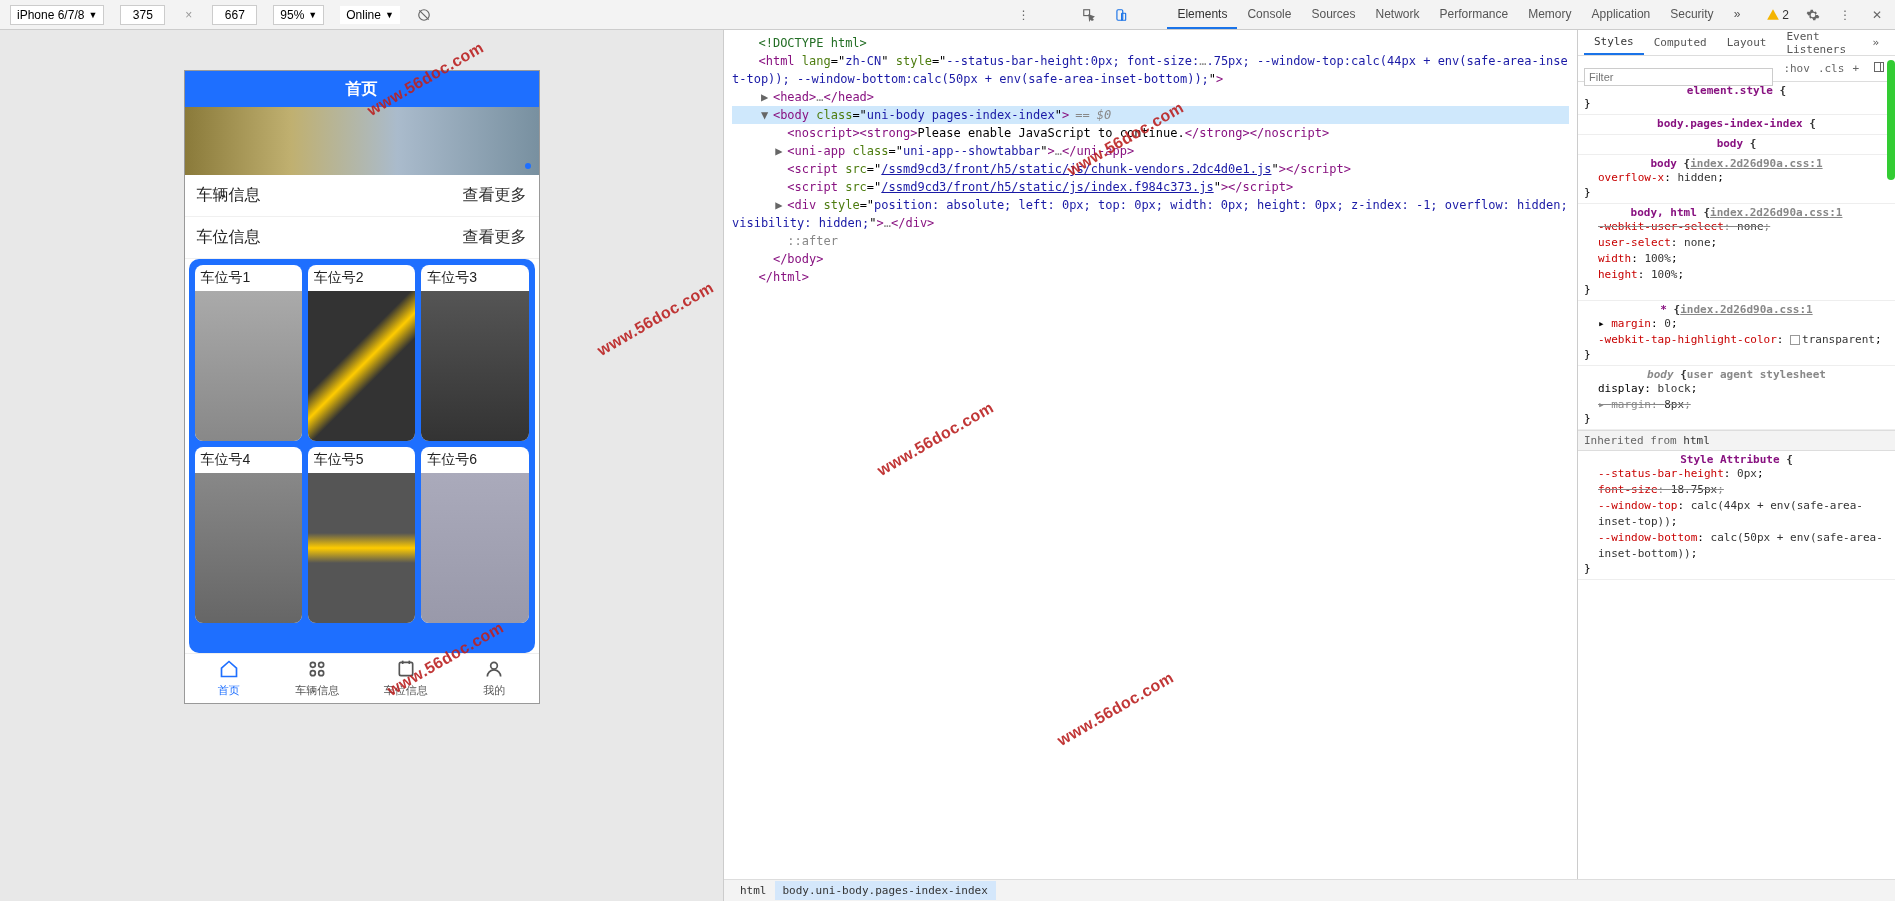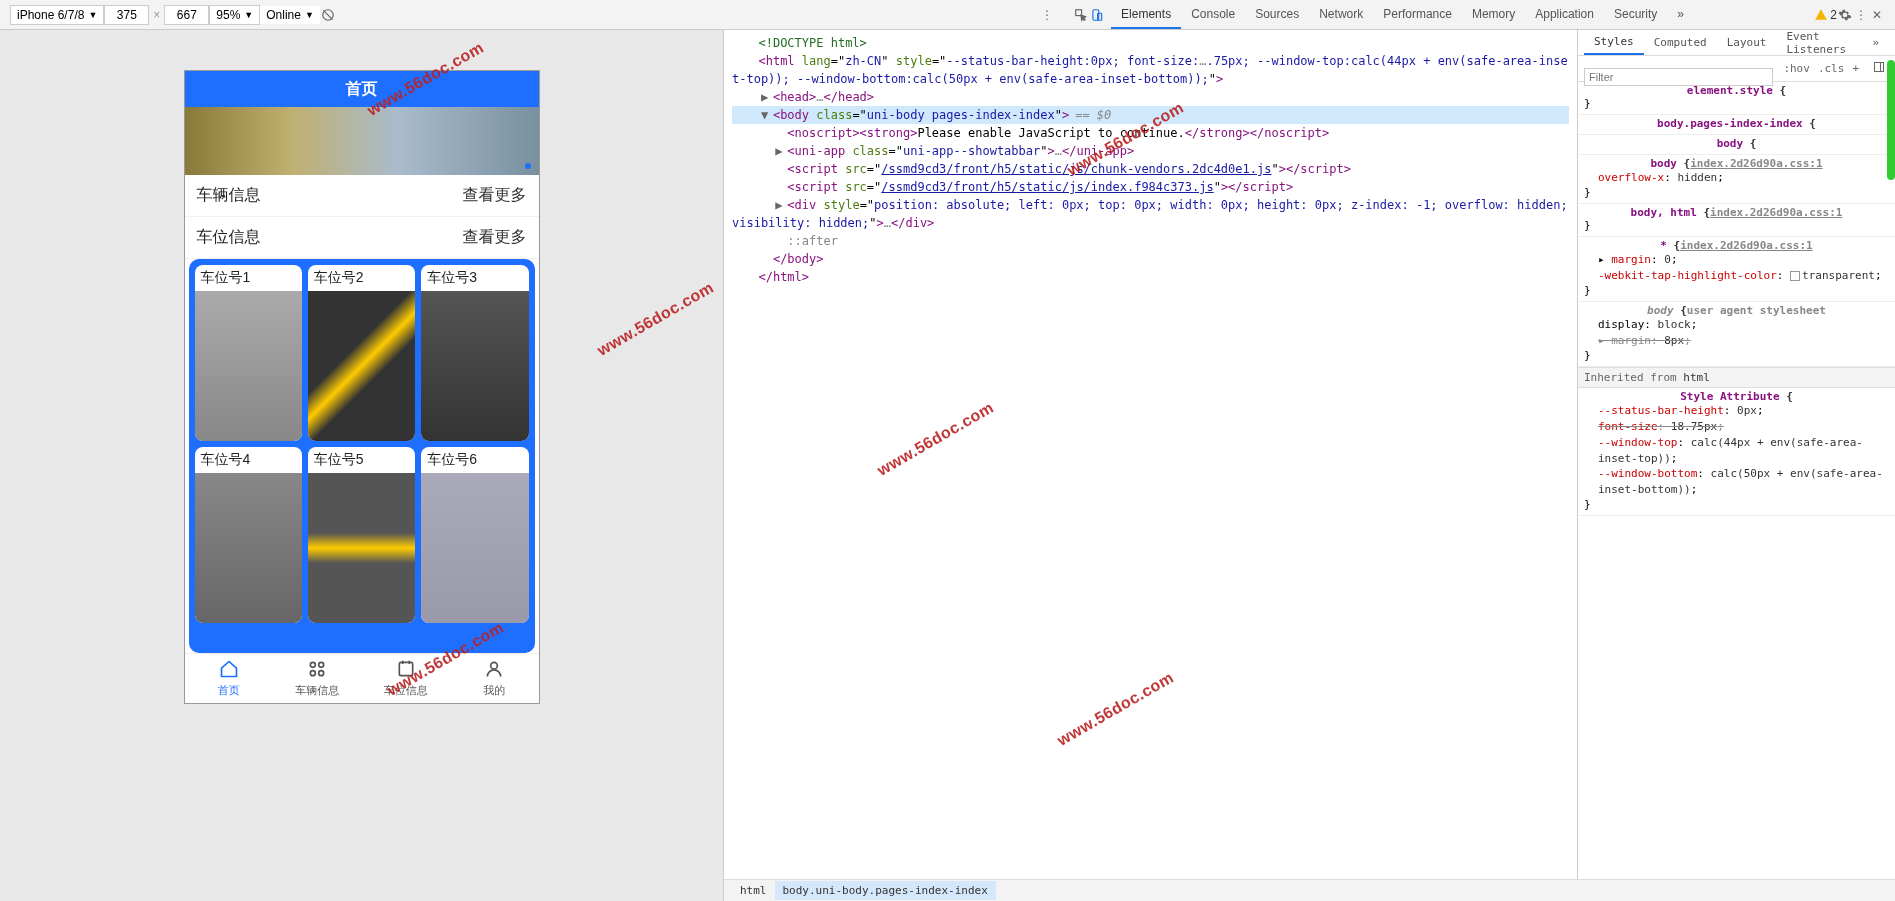--- a/index.html
+++ b/index.html
@@ -1,20 +1,20 @@
 <!DOCTYPE html>
 <html><head>
 <meta charset="utf-8">
 <style>
 * { margin: 0; padding: 0; box-sizing: border-box; }
 body { font-family: Helvetica, Arial, sans-serif; font-size: 12px; background: #fff; overflow: hidden; }
 .app { display: flex; flex-direction: column; height: 901px; width: 1895px; }
 
 
-.top-toolbar { height: 30px; background: #f3f3f3; border-bottom: 1px solid #ccc; display: flex; align-items: center; padding: 0 10px; gap: 0; }
+.top-toolbar { height: 30px; background: #f3f3f3; border-bottom: 1px solid #ccc; display: flex; align-items: center; padding: 0 10px; gap: 16px; }
 .tb-spacer { flex: 1; }
 .tb-select { font-size: 12px; padding: 2px 6px; border: 1px solid #ccc; background: #fff; display: flex; align-items: center; gap: 4px; }
 .tb-input { width: 45px; font-size: 12px; padding: 2px; border: 1px solid #ccc; text-align: center; }
 .tb-sep { color: #999; margin: 0 4px; }
 .tb-icon { width: 16px; height: 16px; display: inline-flex; align-items: center; justify-content: center; color: #666; cursor: pointer; }
 .tb-icon svg { width: 14px; height: 14px; }
 .warn-badge { display: flex; align-items: center; gap: 2px; color: #333; }
 .warn-badge svg { width: 14px; height: 14px; fill: #f4b400; }
 
 
@@ -326,20 +326,26 @@
                 <div class="props">
                   <div class="prop "><span class="pn">overflow-x</span>: <span class="pv">hidden</span>;</div>
                 </div>
                 <div>}</div>
               </div>
               <div class="rule">
                 <div class="rule-head">
                   <span><span class="selector">body, html</span> {</span>
                   <span class="src u">index.2d26d90a.css:1</span>
                 </div>
+                <div class="props">
+                  <div class="prop strike"><span class="pn">-webkit-user-select</span>: <span class="pv">none</span>;</div>
+                  <div class="prop "><span class="pn">user-select</span>: <span class="pv">none</span>;</div>
+                  <div class="prop "><span class="pn">width</span>: <span class="pv">100%</span>;</div>
+                  <div class="prop "><span class="pn">height</span>: <span class="pv">100%</span>;</div>
+                </div>
                 <div>}</div>
               </div>
               <div class="rule">
                 <div class="rule-head">
                   <span><span class="selector">*</span> {</span>
                   <span class="src u">index.2d26d90a.css:1</span>
                 </div>
                 <div class="props">
                   <div class="prop ">▸ <span class="pn">margin</span>: <span class="pv">0</span>;</div>
                   <div class="prop "><span class="pn">-webkit-tap-highlight-color</span>: <span class="swatch" style="background:transparent"></span><span class="pv">transparent</span>;</div>

